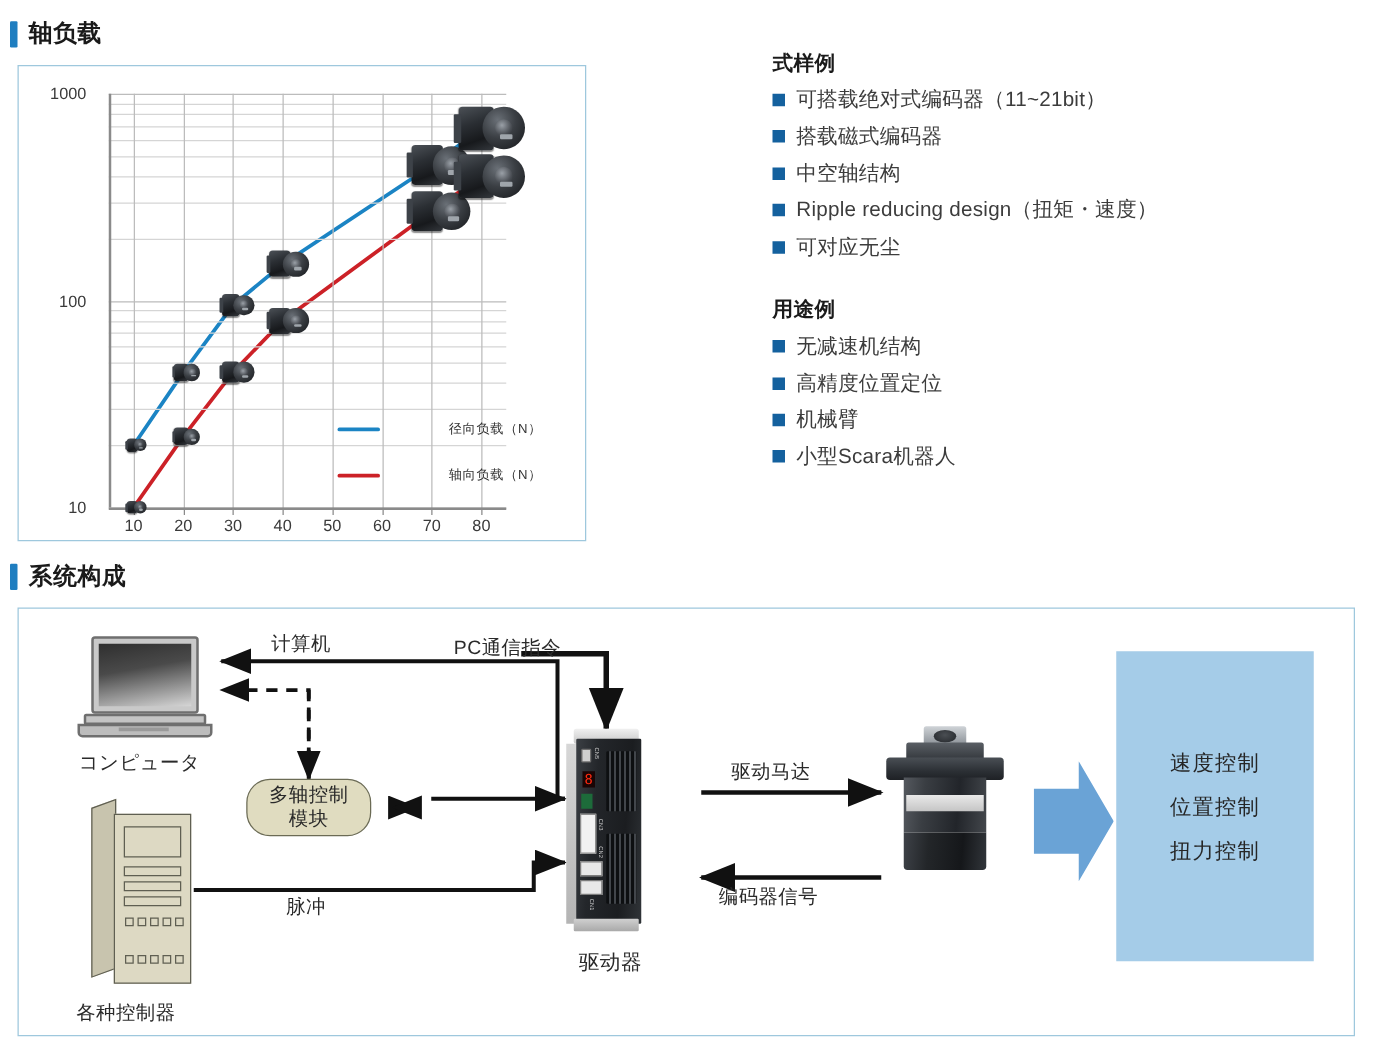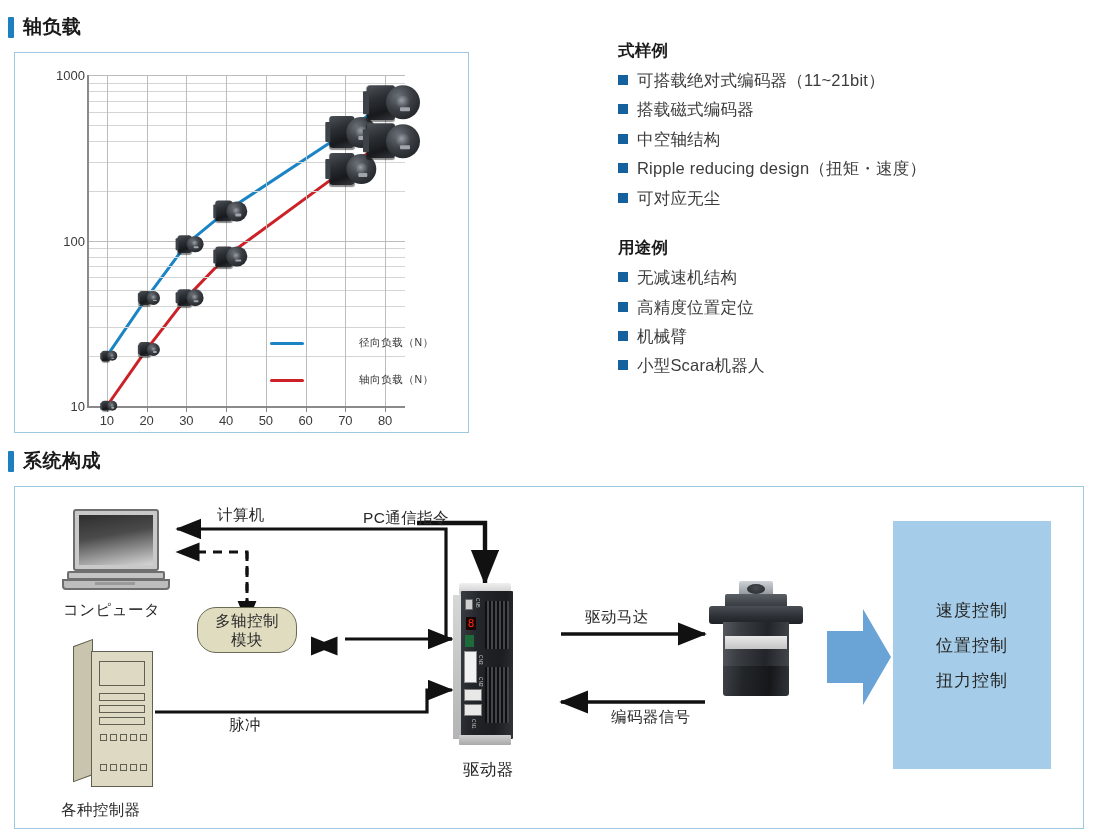--- a/index.html
+++ b/index.html
@@ -39,21 +39,21 @@
     position:absolute;
     left:72px;top:22px;width:318px;height:331px;
     box-sizing:border-box;
   }
   .grid-line{position:absolute;background:#bcbcbc;}
   .grid-line.h{left:0;width:100%;height:1px;}
   .grid-line.v{top:0;height:100%;width:1px;}
   .grid-line.minor{background:#d5d5d5;}
   .axis-line{position:absolute;background:#8a8a8a;}
   .ylab{
-    position:absolute;right:100%;margin-right:2px;
+    position:absolute;right:100%;margin-right:18px;
     transform:translateY(-50%);
     font-size:13px;color:#3a3a3a;white-space:nowrap;
   }
   .xlab{
     position:absolute;top:100%;margin-top:7px;
     transform:translateX(-50%);
     font-size:13px;color:#3a3a3a;white-space:nowrap;
   }
   .tick{position:absolute;width:1px;height:6px;background:#8a8a8a;top:100%;}
   .svg-lines{position:absolute;inset:0;overflow:visible;}
@@ -527,32 +527,32 @@
           <div class="tw-btn" style="left:48px;top:82px;"></div>
           <div class="tw-btn" style="left:8px;top:112px;"></div>
           <div class="tw-btn" style="left:18px;top:112px;"></div>
           <div class="tw-btn" style="left:28px;top:112px;"></div>
           <div class="tw-btn" style="left:38px;top:112px;"></div>
           <div class="tw-btn" style="left:48px;top:112px;"></div>
         </div>
       </div>
       <div class="d-label" style="left:46px;top:313px;">各种控制器</div>
 
-      <div class="mod-box" style="left:182px;top:120px;width:100px;height:46px;border-radius:19px;">
+      <div class="mod-box" style="left:182px;top:136px;width:100px;height:46px;border-radius:19px;">
         <div>
           <div>多轴控制</div>
           <div>模块</div>
         </div>
       </div>
 
       <div class="d-label" style="left:202px;top:18px;">计算机</div>
       <div class="d-label" style="left:348px;top:21px;">PC通信指令</div>
       <div class="d-label" style="left:214px;top:228px;">脉冲</div>
       <div class="d-label" style="left:570px;top:120px;">驱动马达</div>
-      <div class="d-label" style="left:560px;top:220px;margin-left:36px;">编码器信号</div>
+      <div class="d-label" style="left:560px;top:220px;">编码器信号</div>
 
       <div class="driver" style="left:438px;top:96px;width:72px;height:168px;">
         <div class="dv-left"></div>
         <div class="dv-caplate"></div>
         <div class="dv-main">
           <div class="dv-vent" style="left:24px;top:10px;width:24px;height:48px;"></div>
           <div class="dv-vent" style="left:24px;top:76px;width:24px;height:56px;"></div>
           <div class="dv-usb" style="left:4px;top:8px;"></div>
           <div class="dv-cn" style="left:14px;top:7px;">CN5</div>
           <div class="dv-disp" style="left:5px;top:26px;">8</div>

